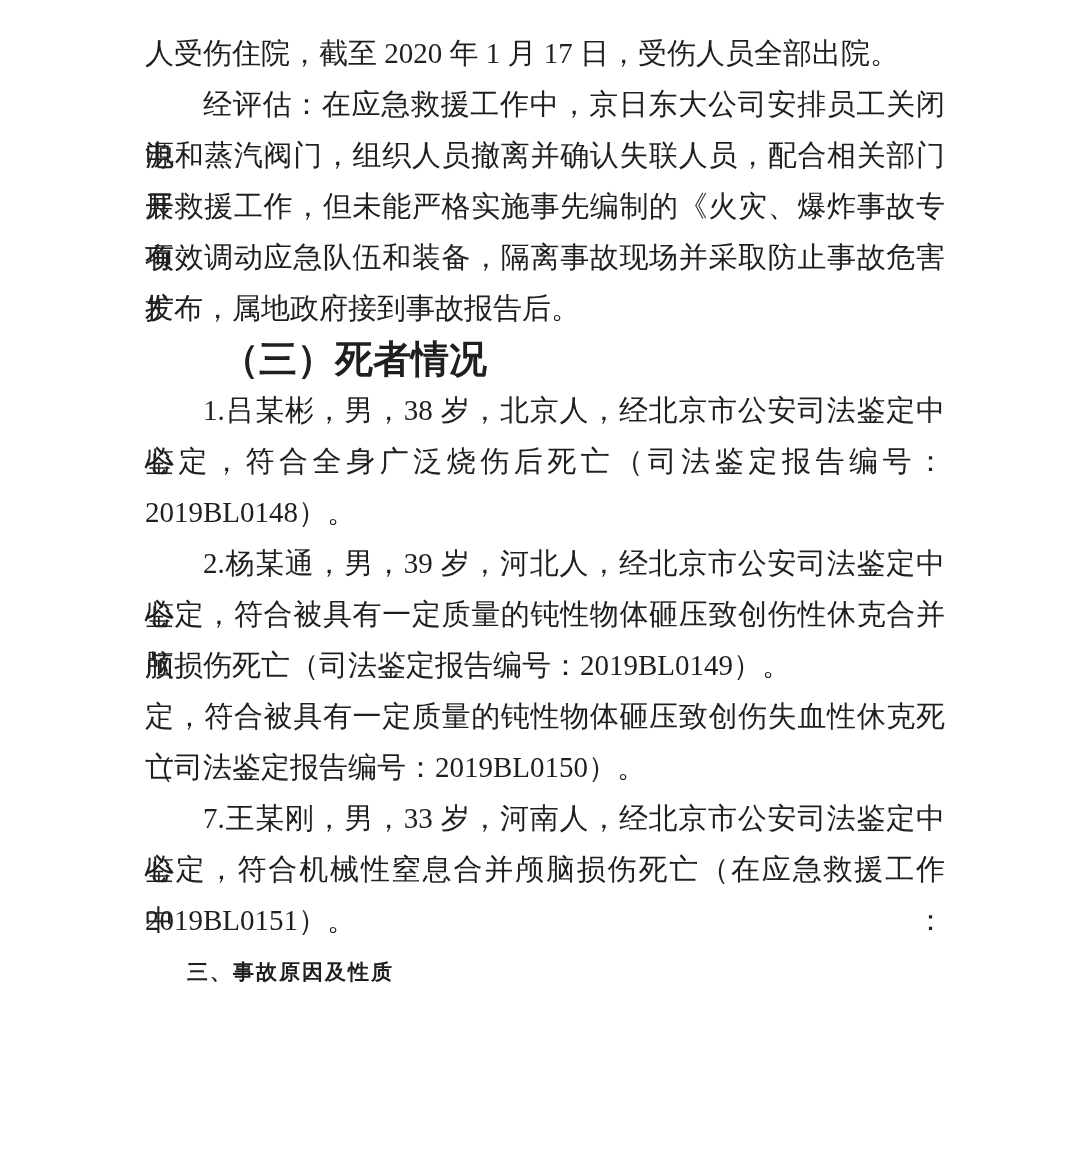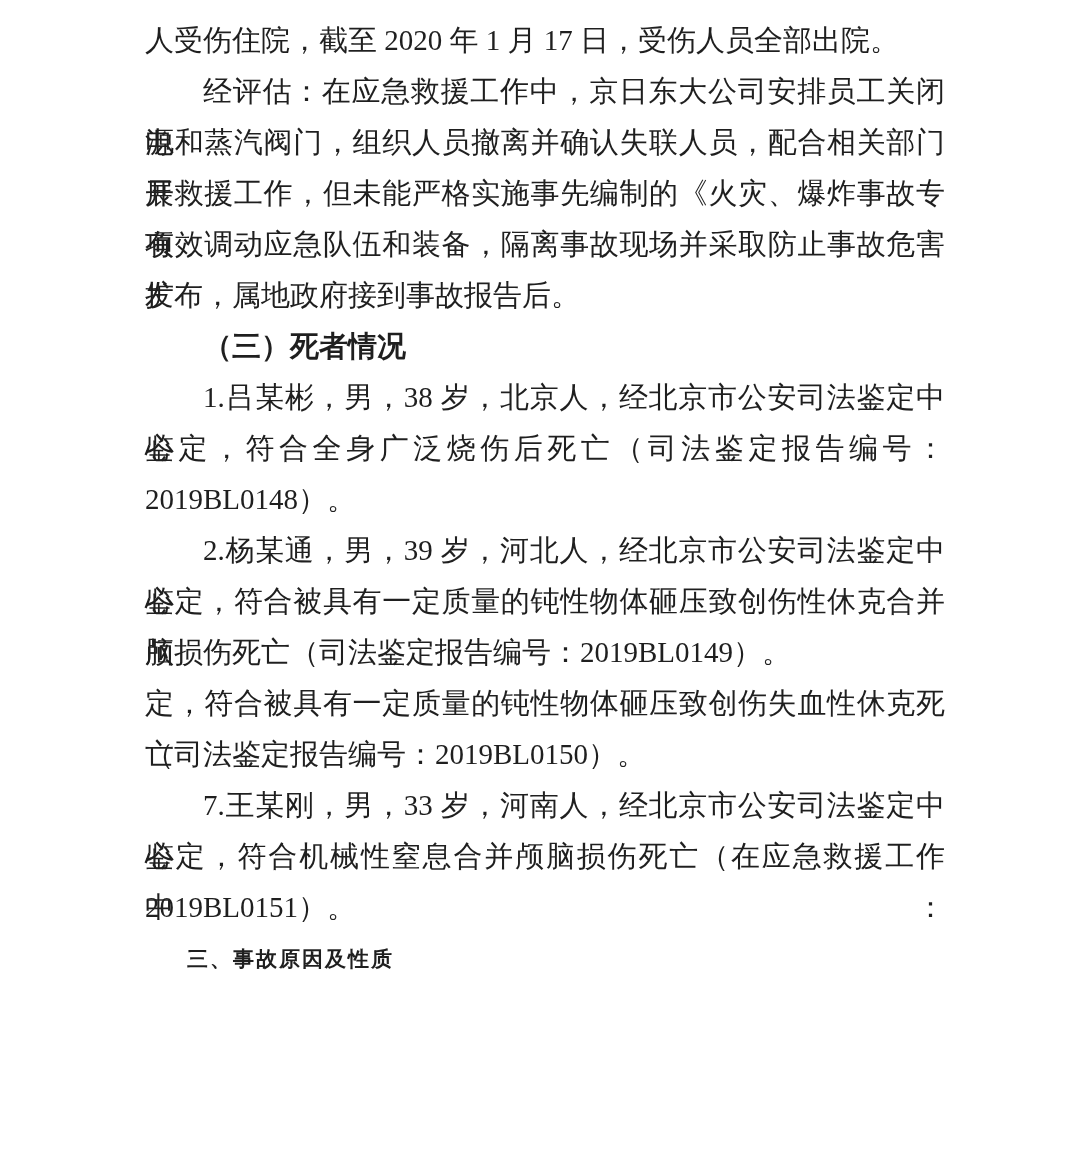--- a/index.html
+++ b/index.html
@@ -10,21 +10,21 @@
     width: 1080px;
     height: 1156px;
     background: #ffffff;
     overflow: hidden;
     font-family: "Liberation Serif", "DejaVu Serif", serif;
   }
   .doc-page {
     box-sizing: border-box;
     width: 1080px;
     height: 1100px;
-    padding: 15px 135px 0 145px;
+    padding: 28px 135px 0 145px;
     background: #ffffff;
     color: #1f1f1f;
   }
   .doc-line {
     font-size: 29px;
     line-height: 51px;
     height: 51px;
     white-space: nowrap;
     color: #1f1f1f;
   }
@@ -32,21 +32,21 @@
     white-space: normal;
     text-align: justify;
     text-align-last: justify;
     text-justify: inter-character;
   }
   .doc-line.indent {
     text-indent: 2em;
   }
   .doc-line.kai-heading {
     font-weight: bold;
-    font-size: 29px;
+    font-size: 38px;
     font-family: Liberation Serif, serif;
   }
   .doc-line.hei-heading {
     font-family: "Liberation Sans", "DejaVu Sans", sans-serif;
     font-weight: bold;
     font-size: 21px;
     letter-spacing: 2px;
   }
 </style>
 </head>

